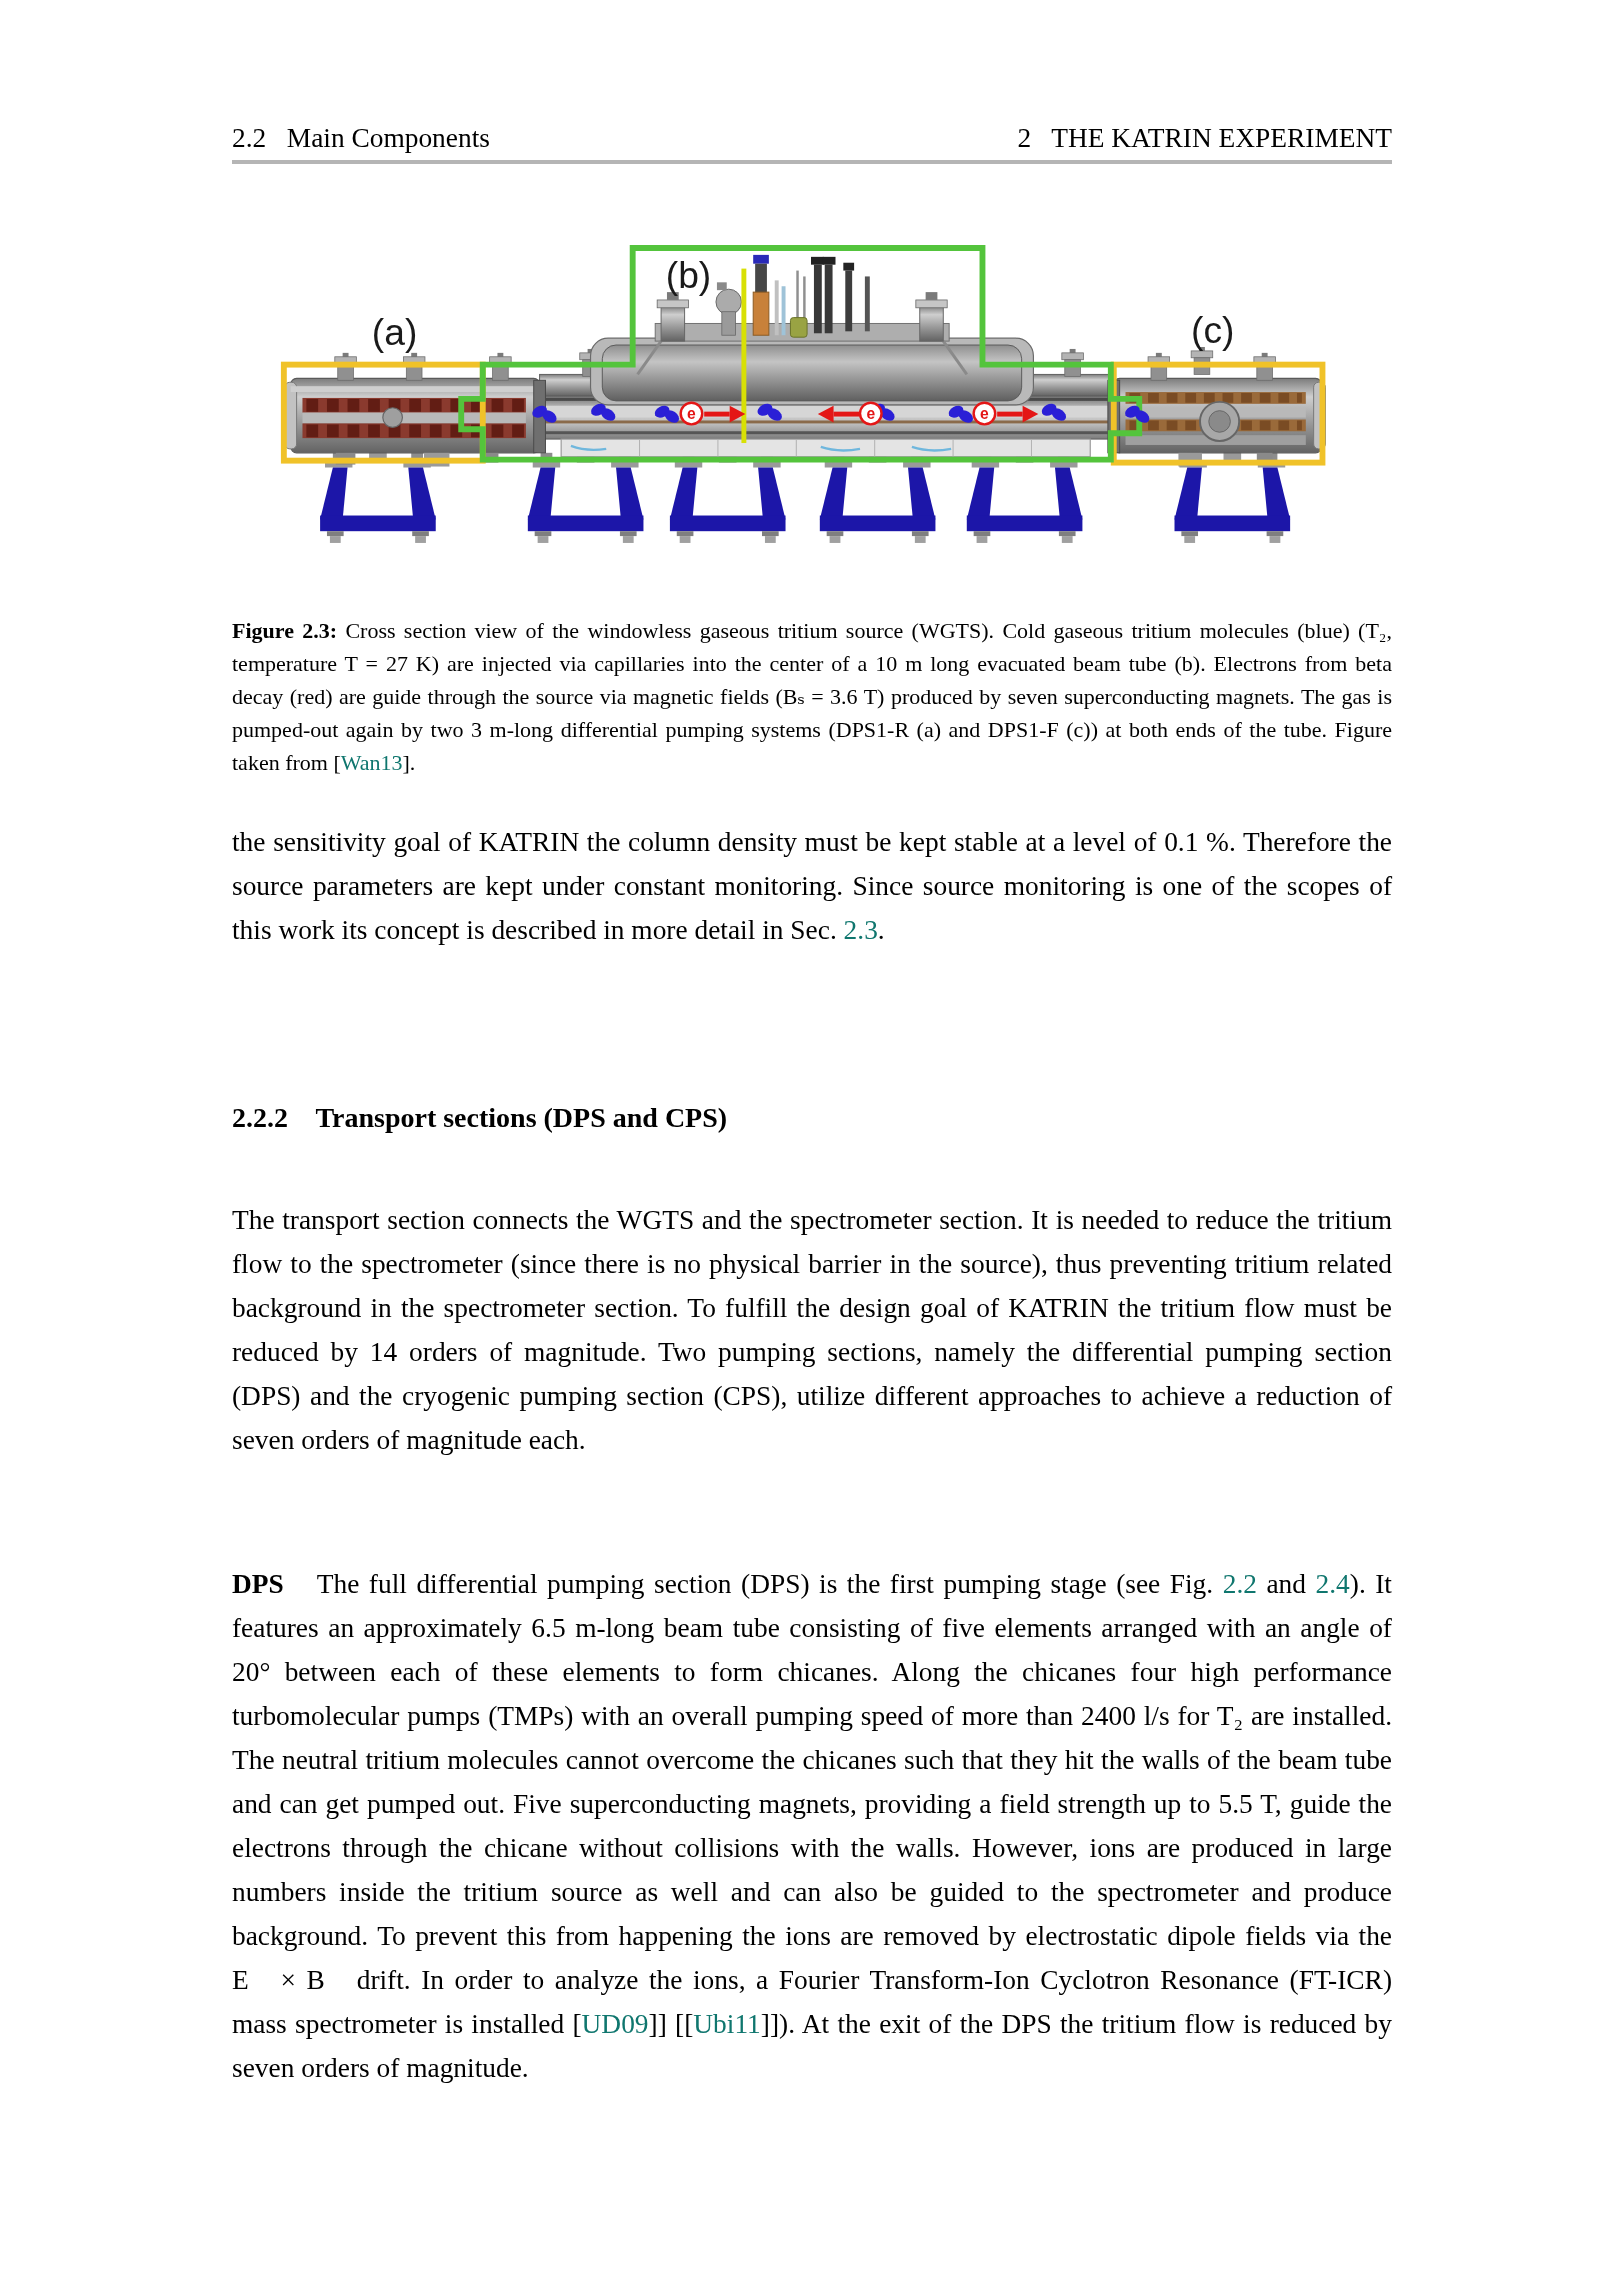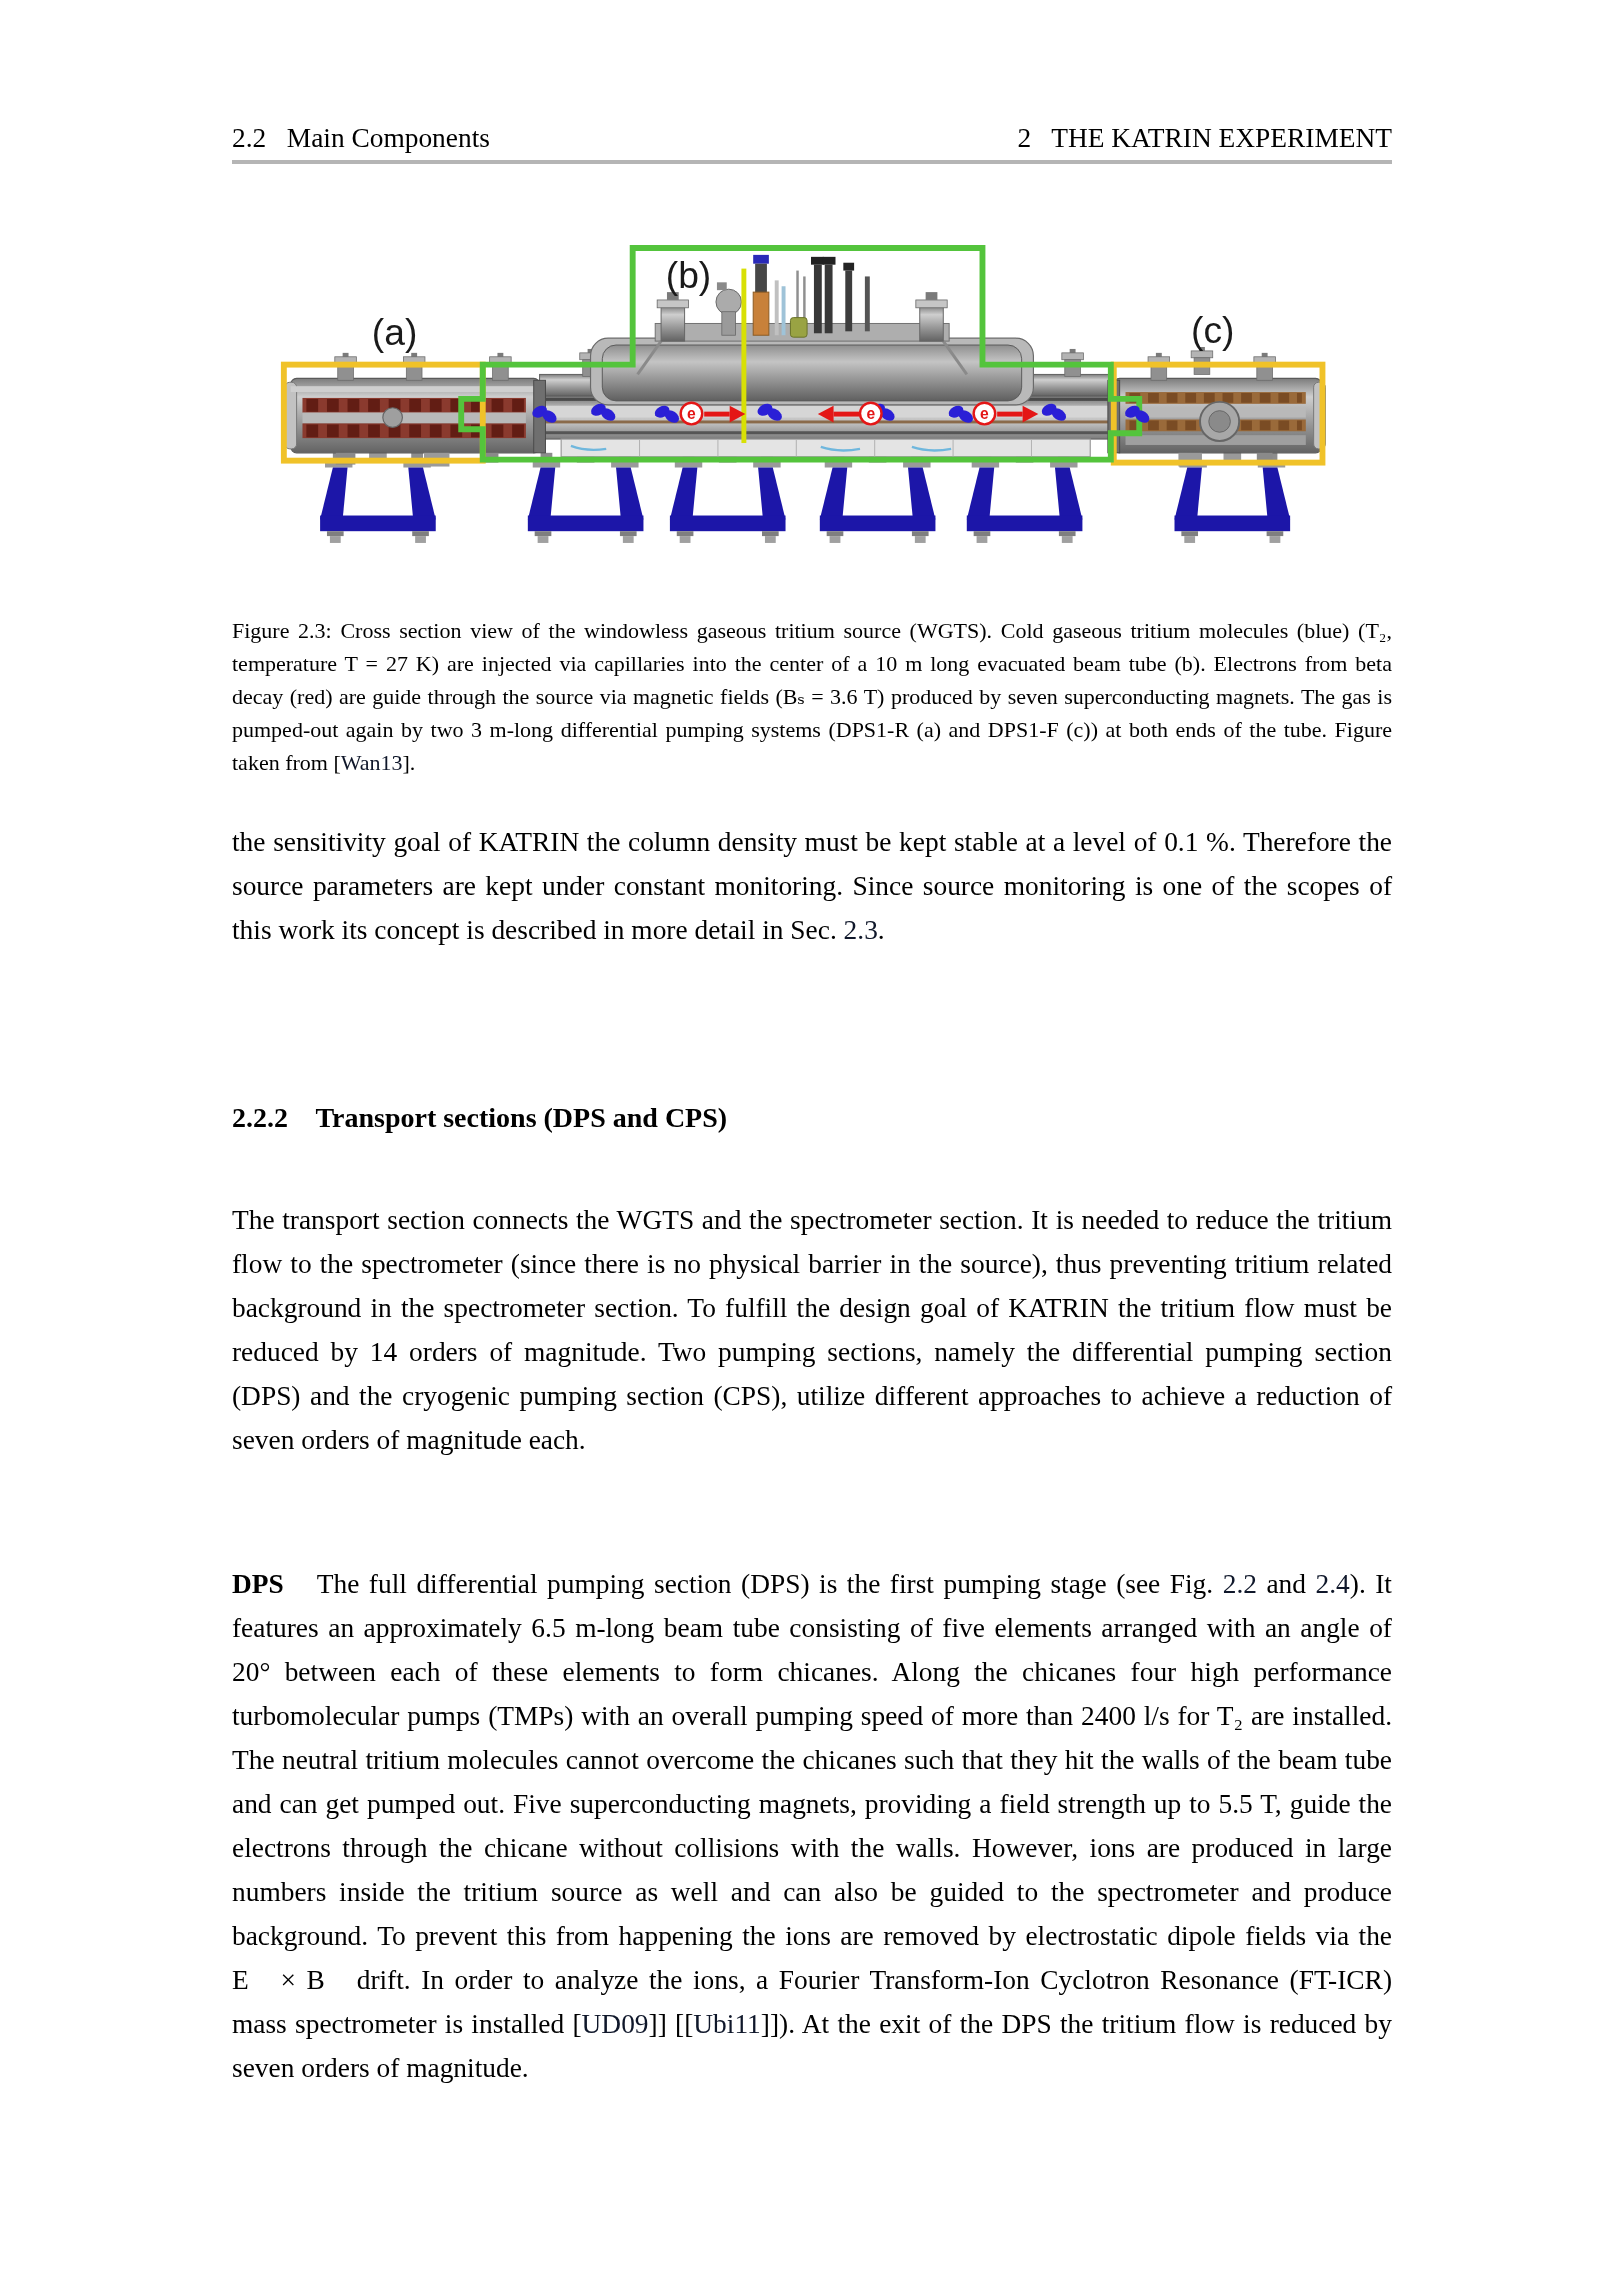--- a/index.html
+++ b/index.html
@@ -5,29 +5,29 @@
   html,body{margin:0;padding:0;background:#ffffff;}
   .page{position:relative;width:1621px;height:2293px;background:#ffffff;overflow:hidden;
         font-family:"Liberation Serif","DejaVu Serif",serif;color:#000;}
   .keepspace{white-space:pre;}
   .hdr{position:absolute;top:123px;left:232px;width:1160px;display:flex;
        justify-content:space-between;font-size:27.4px;}
   .rule{position:absolute;top:160px;left:232px;width:1160px;height:3.9px;background:#b5b5b5;}
   .figwrap{position:absolute;top:243px;left:50%;transform:translateX(-50%);width:1068px;height:304px;}
   .cap{position:absolute;top:614px;left:232px;width:1160px;font-size:22px;line-height:33px;
        text-align:justify;}
-  .cap b{font-weight:normal;}
+  .cap b{font-weight:bold;}
   .para{position:absolute;left:232px;width:1160px;font-size:27.4px;line-height:44px;text-align:justify;}
   .p1{top:820px;}
   .p2{top:1198px;}
   .pdps{top:1554px;margin-top:8px;}
   .shead{position:absolute;top:1102px;left:232px;width:1160px;font-size:28px;font-weight:bold;}
   .shead .gap{display:inline-block;width:27.4px;}
   .dpsgap{display:inline-block;width:33px;}
-  .ref{color:#0f172a;text-decoration:none;cursor:pointer;}
+  .ref{color:#0f766e;text-decoration:none;cursor:pointer;}
   .pnum{position:absolute;top:2119px;left:0;width:100%;text-align:center;font-size:26.5px;}
   svg text.lbl{font-family:"Liberation Sans","DejaVu Sans",sans-serif;font-size:38px;fill:#1a1a1a;}
   svg text.elec{font-family:"Liberation Sans","DejaVu Sans",sans-serif;font-size:16px;font-weight:bold;}
 </style>
 </head>
 <body>
 
 <div class="page">
 
   <div class="hdr">

